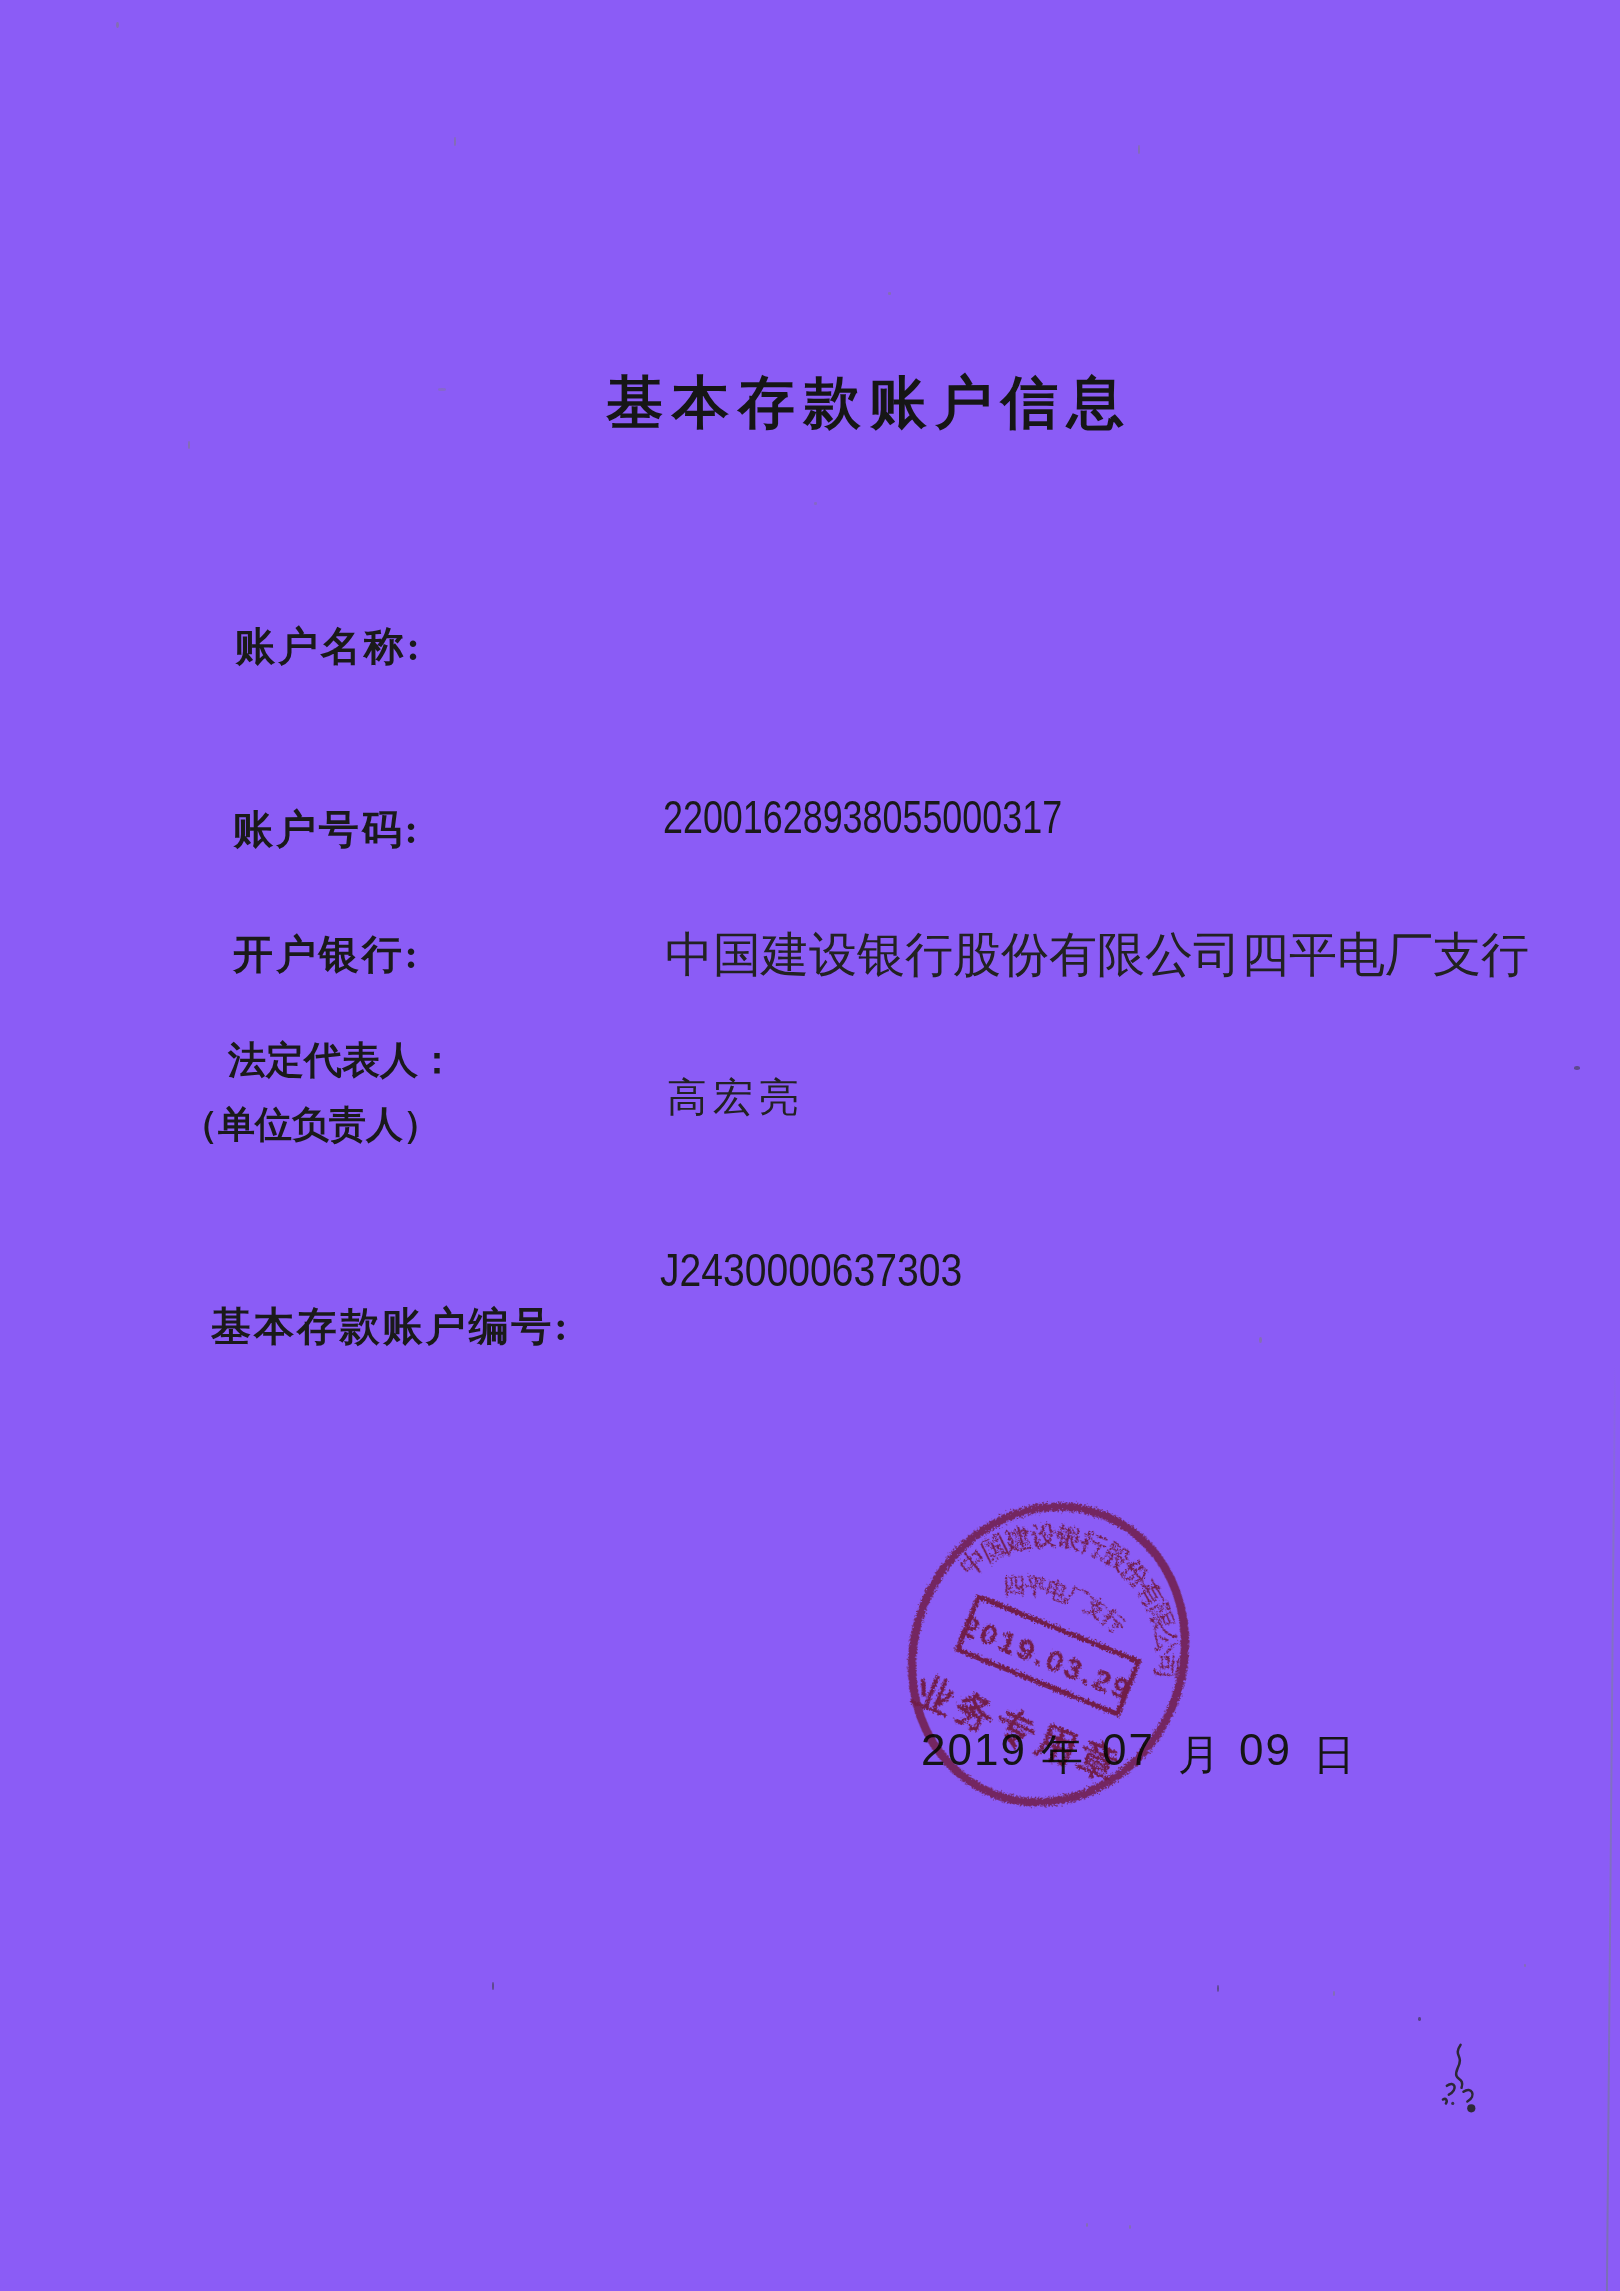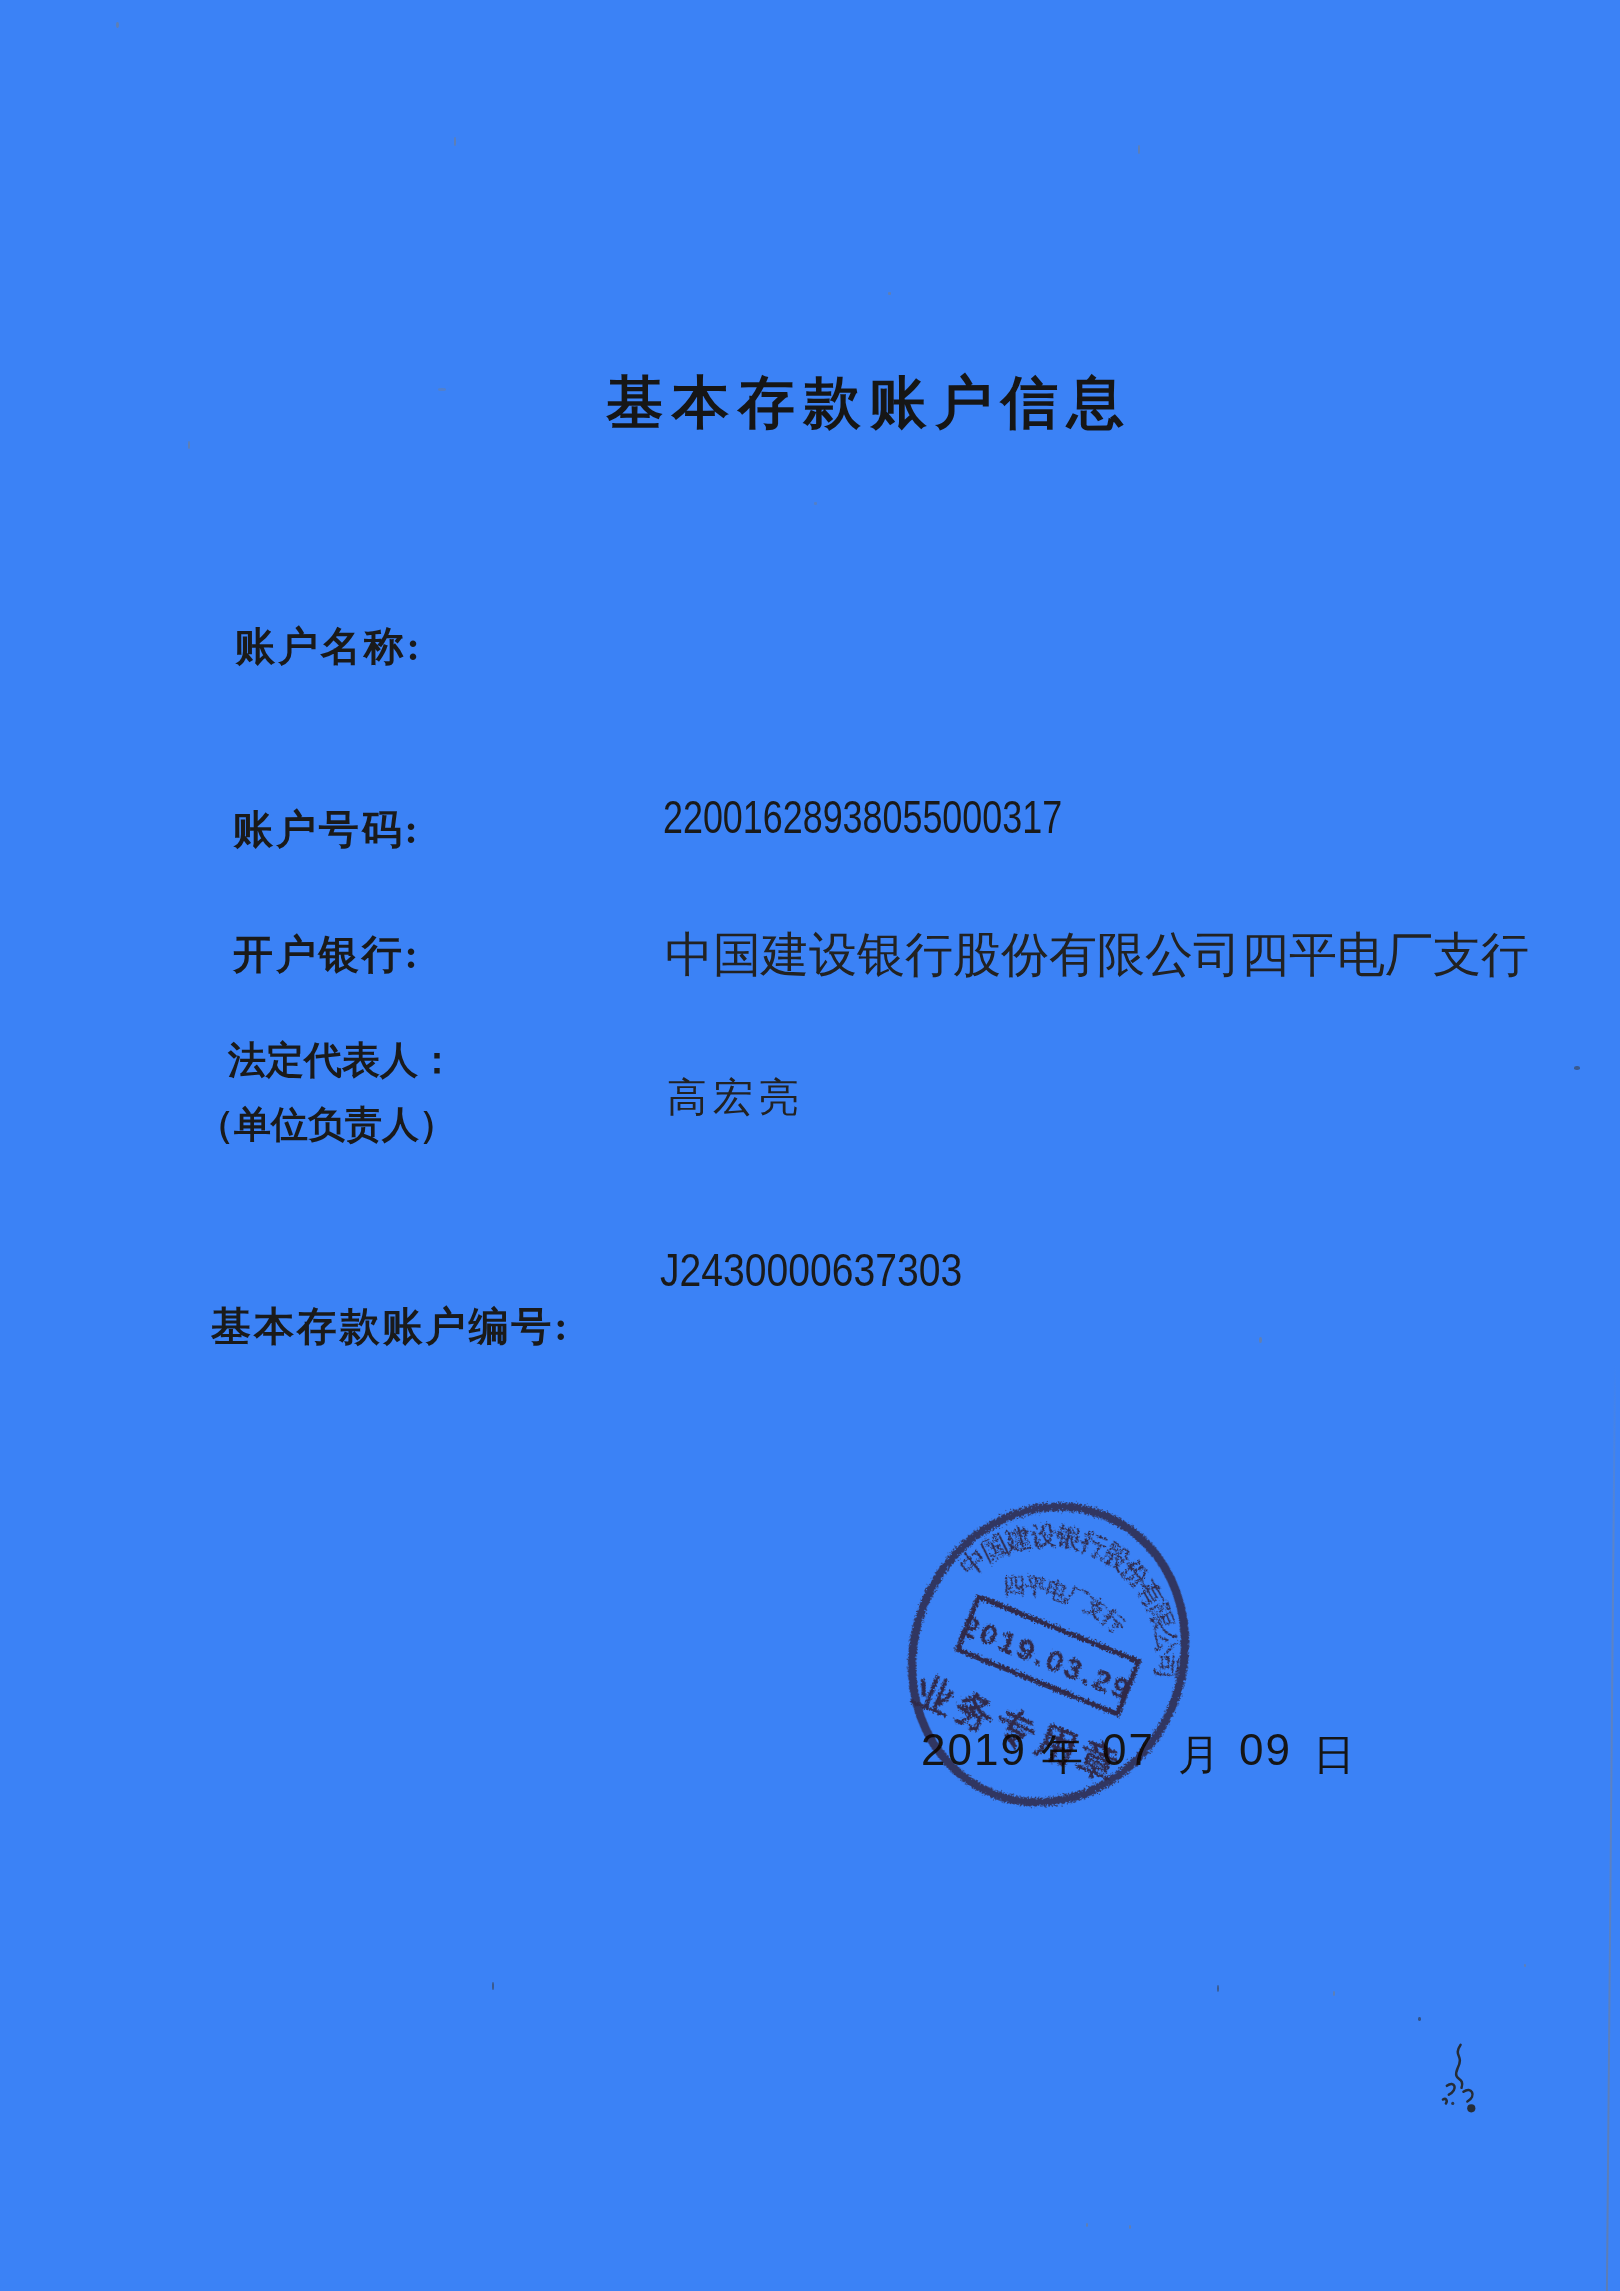--- a/index.html
+++ b/index.html
@@ -1,35 +1,35 @@
 <!DOCTYPE html>
 <html><head>
 <meta charset="utf-8">
 <style>
   html,body{margin:0;padding:0;background:#e8e8e8;}
   .page{
     position:relative;
     width:1620px;height:2292px;
     margin:0 auto;
-    background:#3b82f6;
+    background:#8b5cf6;
     overflow:hidden;
     font-family:"Liberation Serif","DejaVu Serif",serif;
     color:#1c1c1c;
   }
   .doc-title{
     position:absolute;left:590px;top:365px;width:559px;
     text-align:center;
     font-size:57px;font-weight:700;letter-spacing:8.8px;
     color:#161616;
     white-space:nowrap;
   }
   .field-label{
     position:absolute;
     font-size:40px;font-weight:700;letter-spacing:2.9px;
-    color:#1a1a1a;white-space:nowrap;text-align:right;
+    color:#1a1a1a;white-space:nowrap;
   }
   .field-value{
     position:absolute;
     font-size:40px;font-weight:400;letter-spacing:2.9px;
     color:#222;white-space:nowrap;
   }
   .field-value.cjk-long{font-size:48px;letter-spacing:0px;}
   .num{
     font-family:"Liberation Sans","DejaVu Sans",sans-serif;
     font-size:46px;font-weight:500;letter-spacing:0px;

